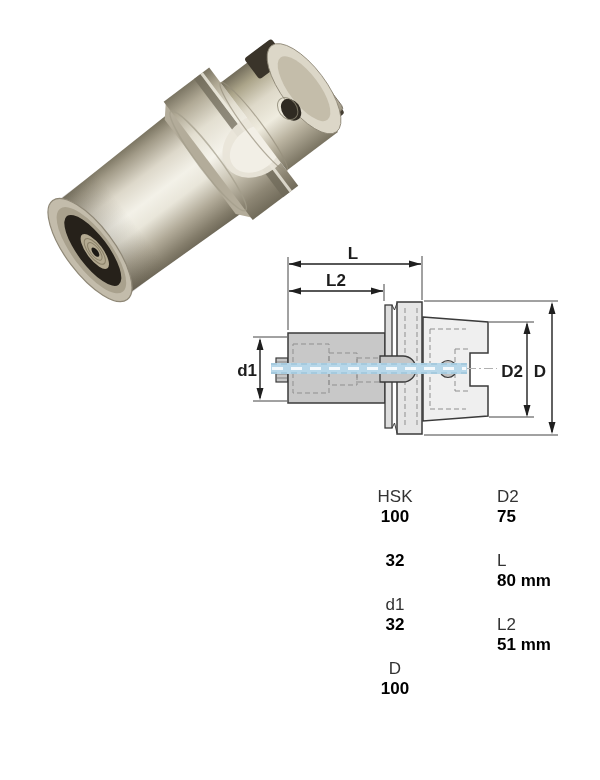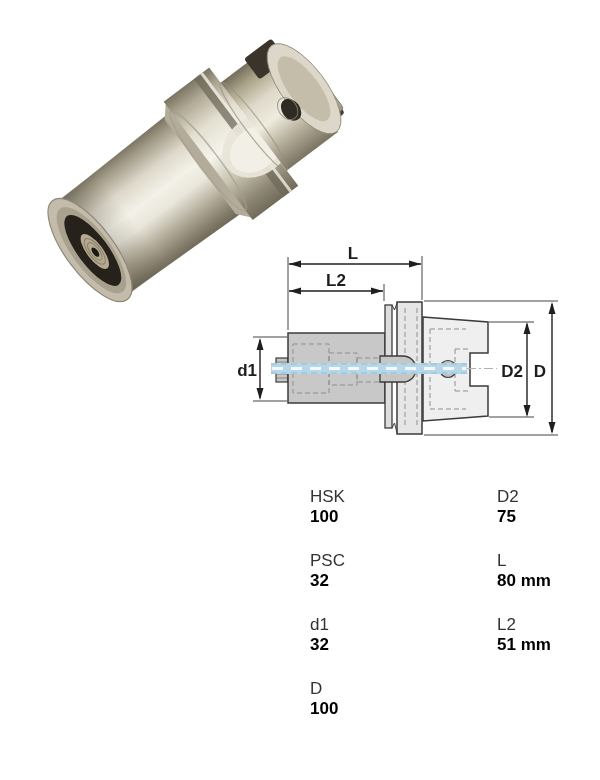--- a/index.html
+++ b/index.html
@@ -1,21 +1,21 @@
 <!DOCTYPE html>
 <html><head>
 <meta charset="utf-8">
 <style>
   html,body{margin:0;padding:0;background:#ffffff;}
   body{width:600px;height:780px;position:relative;overflow:hidden;
        font-family:"Liberation Sans", sans-serif;}
   .stage{position:absolute;left:0;top:0;width:600px;height:780px;}
   svg{position:absolute;left:0;top:0;}
   .spec-col{position:absolute;width:170px;}
-  .spec-col-left{left:310px;top:487px;}
+  .spec-col-left{left:310px;top:487px;text-align:center;}
   .spec-col-right{left:497px;top:487px;}
   .spec-row{margin:0 0 24px 0;}
   .spec-label{font-size:17px;line-height:20px;color:#333333;font-weight:400;}
   .spec-value{font-size:17px;line-height:20px;color:#000000;font-weight:700;}
   .dim{font-size:17px;font-weight:700;fill:#1d1d1d;}
 </style>
 </head>
 <body>
 
 <div class="stage">
@@ -182,21 +182,20 @@
     <text class="dim" x="540" y="377" text-anchor="middle">D</text>
   </g>
 </svg>
 
 <div class="spec-col spec-col-left">
   <div class="spec-row">
     <div class="spec-label">HSK</div>
     <div class="spec-value">100</div>
   </div>
   <div class="spec-row">
-    <div class="spec-label">PSC</div>
     <div class="spec-value">32</div>
   </div>
   <div class="spec-row">
     <div class="spec-label">d1</div>
     <div class="spec-value">32</div>
   </div>
   <div class="spec-row">
     <div class="spec-label">D</div>
     <div class="spec-value">100</div>
   </div>

